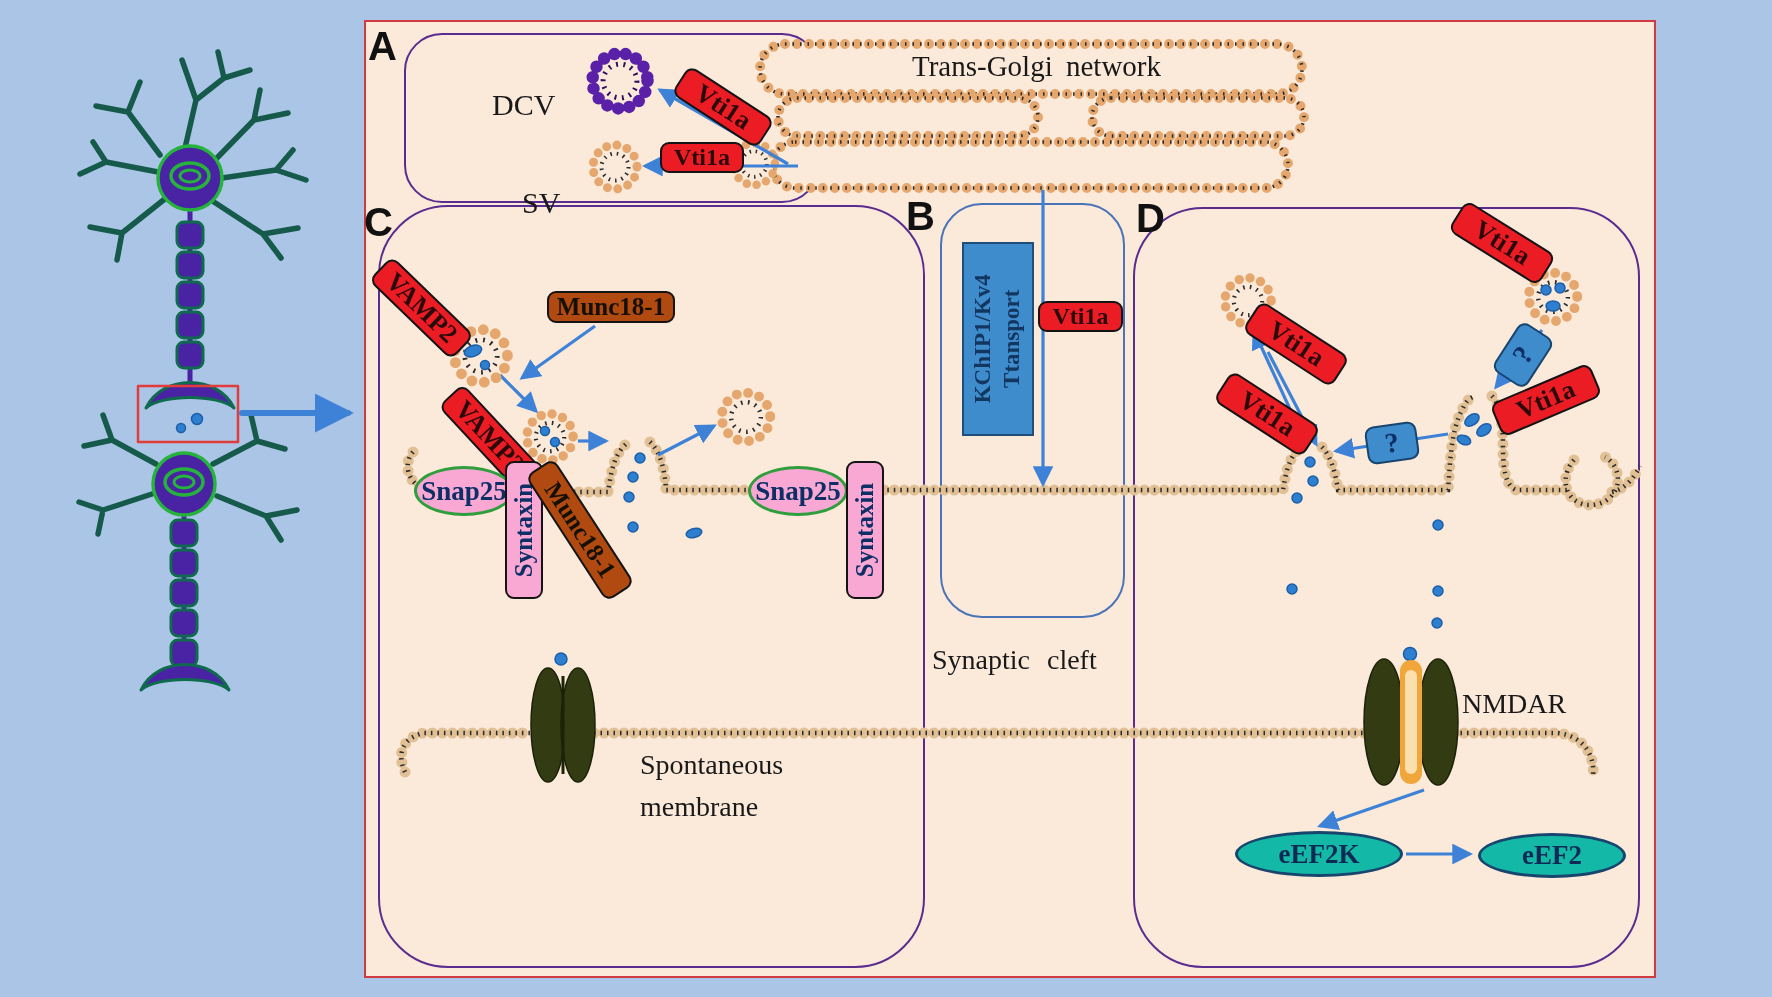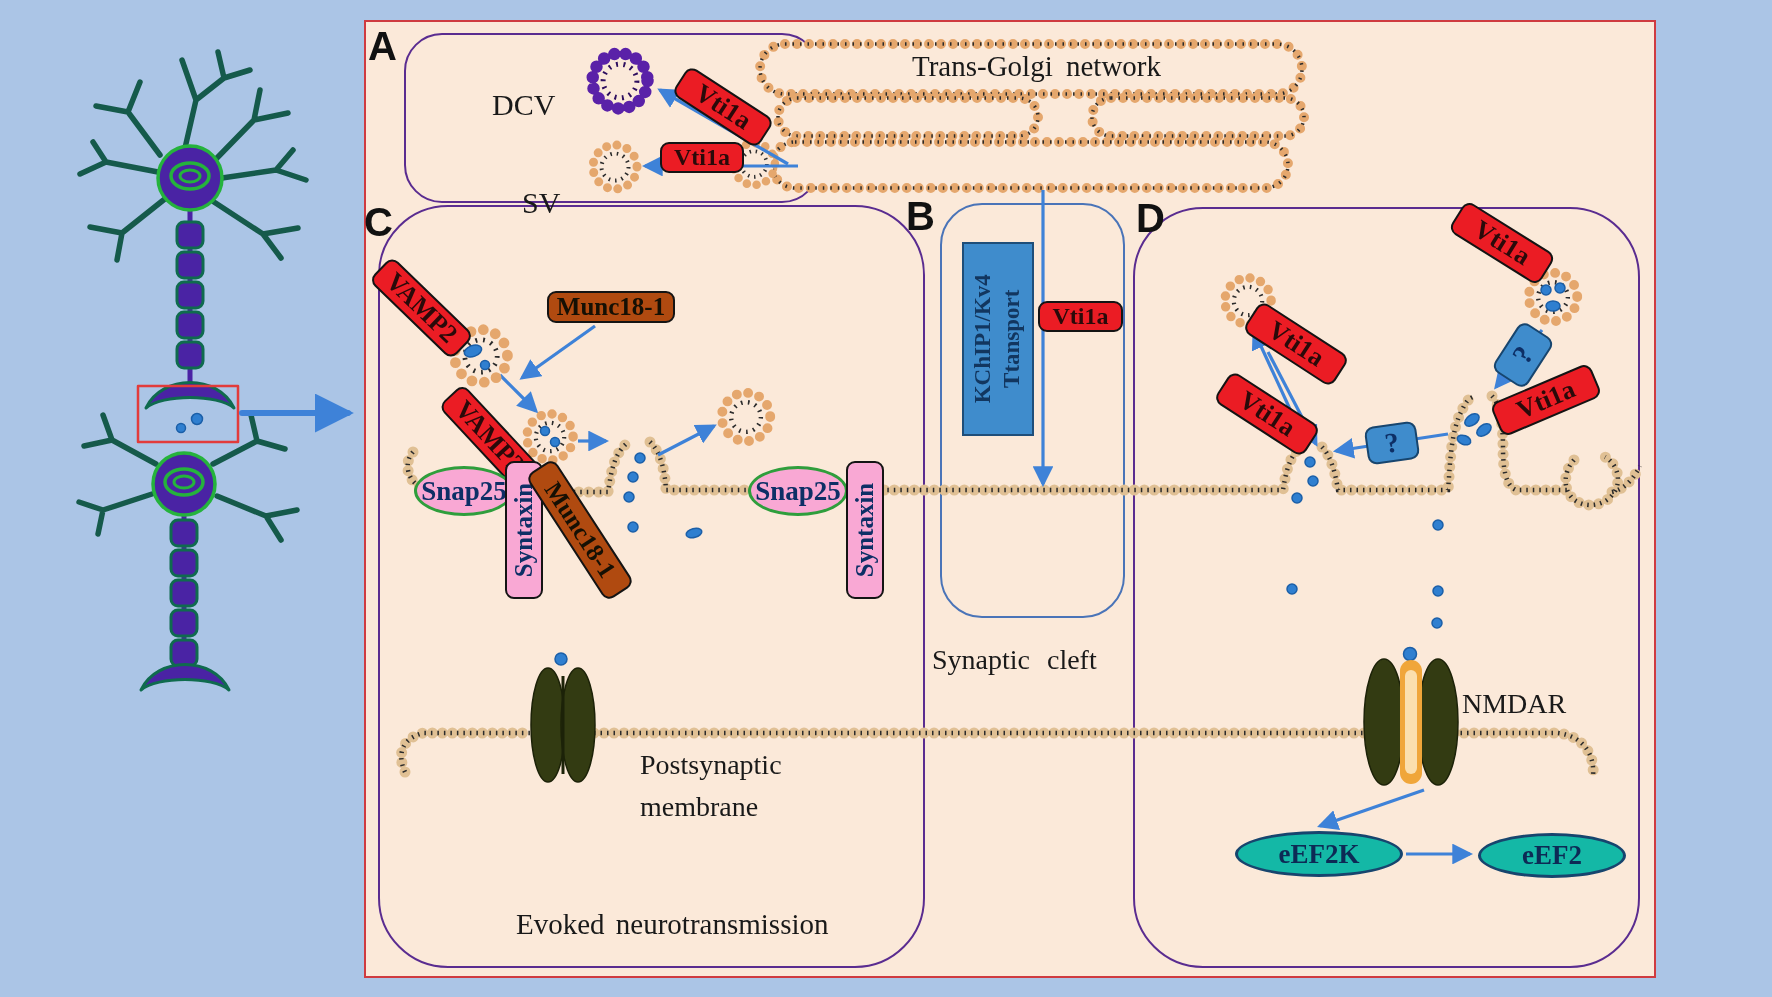--- a/index.html
+++ b/index.html
@@ -242,22 +242,21 @@
     </div>
   </div>
 
   <div class="tag qbox rot" style="left:1494px;top:335px;width:58px;height:40px;transform:rotate(-57deg);">?</div>
   <div class="tag qbox rot" style="left:1366px;top:424px;width:52px;height:38px;transform:rotate(-8deg);">?</div>
 
   <div class="lbl serif28 cleft" style="left:932px;top:644px;">Synaptic cleft</div>
   <div class="lbl serif28" style="left:1462px;top:688px;">NMDAR</div>
 
   <div class="lbl serif28" style="left:640px;top:744px;line-height:1.5;">
-    <div>Postsynaptic</div>
+    <div>Spontaneous</div>
     <div>membrane</div>
   </div>
 
   <div class="bluellipse" style="left:1235px;top:831px;width:168px;height:46px;">eEF2K</div>
   <div class="bluellipse" style="left:1478px;top:833px;width:148px;height:45px;">eEF2</div>
 
-  <div class="lbl serif29" style="left:516px;top:908px;word-spacing:4px;">Evoked neurotransmission</div>
 
 </div>
 
 </body></html>

